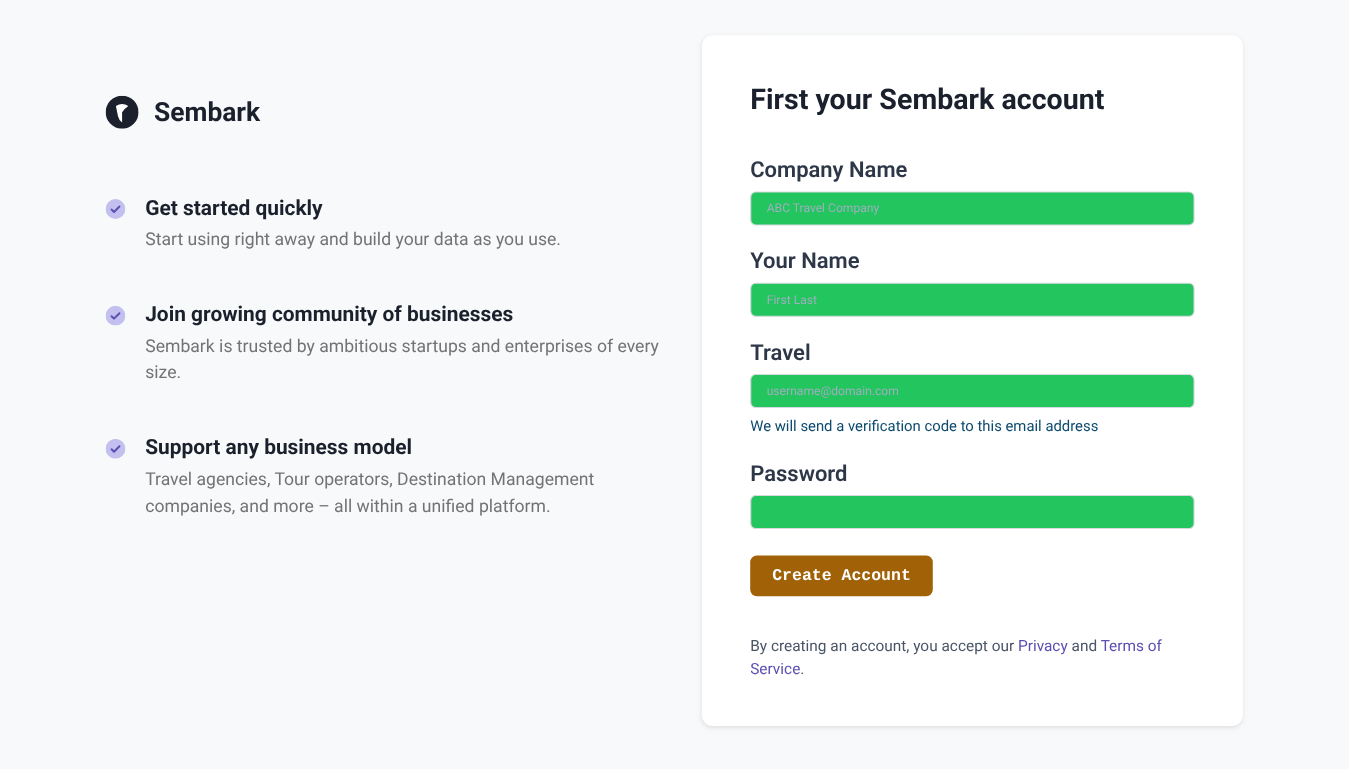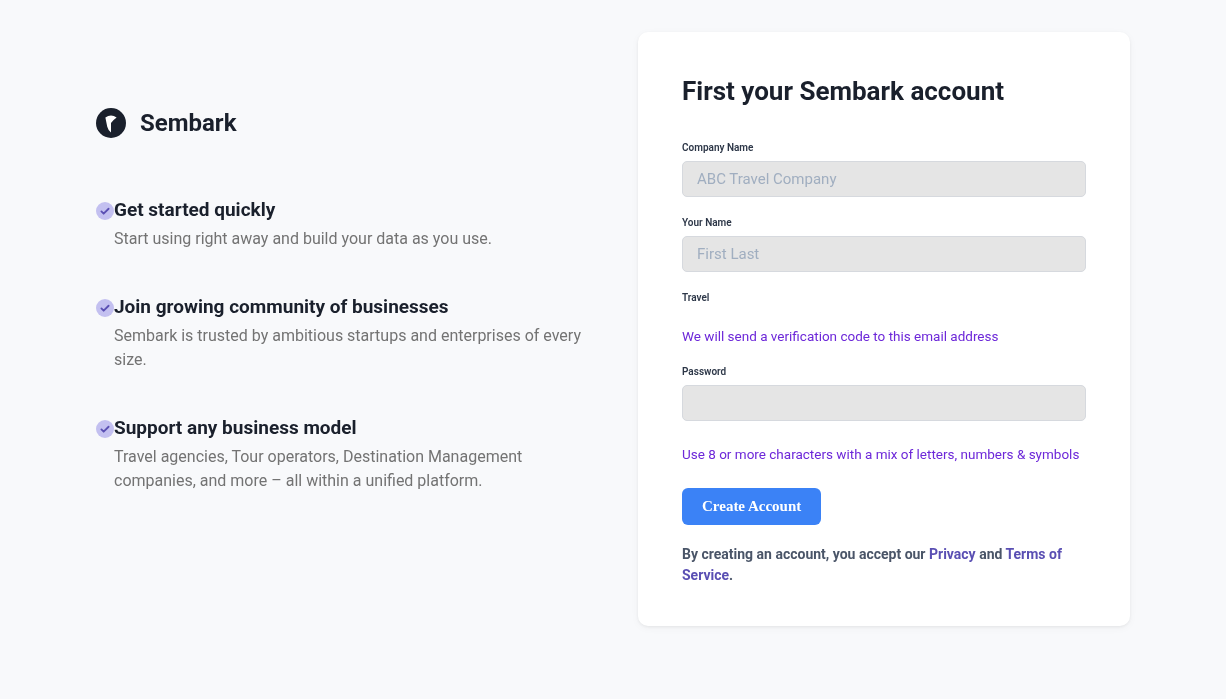--- a/index.html
+++ b/index.html
@@ -21,34 +21,34 @@
     }
     .left-panel {
       flex: 1;
       padding-top: 55px;
     }
     .brand {
       display: flex;
       align-items: center;
       gap: 14px;
       margin-bottom: 60px;
-      margin-top: 21px;
     }
     .brand-logo {
       width: 30px;
       height: 30px;
     }
     .brand-name {
       font-size: 24px;
       font-weight: 700;
       color: #1a202c;
     }
     .feature {
       display: flex;
       align-items: flex-start;
+      gap: 18px;
       margin-bottom: 44px;
     }
     .feature-icon {
       width: 18px;
       height: 18px;
       margin-top: 4px;
       flex-shrink: 0;
     }
     .feature-content {
       flex: 1;
@@ -75,62 +75,61 @@
       font-size: 26px;
       font-weight: 700;
       color: #1a202c;
       margin-bottom: 36px;
     }
     .form-group {
       margin-bottom: 20px;
     }
     .form-label {
       display: block;
-      font-size: 10px;
+      font-size: 20px;
       font-weight: 600;
       color: #2d3748;
       margin-bottom: 8px;
     }
     .form-input {
       width: 100%;
       padding: 8px 14px;
-      font-size: 15px;
+      font-size: 11px;
       border: 1px solid #d6d9de;
       border-radius: 5px;
       color: #2d3748;
-      background: #e5e5e5;
+      background: #22c55e;
       font-family: inherit;
     }
     .form-input::placeholder {
       color: #a0aec0;
     }
     .form-help {
       font-size: 13.5px;
-      color: #6d28d9;
-      margin-top: 24px;
+      color: #0c4a6e;
+      margin-top: 8px;
       line-height: 1.4;
     }
     .submit-button {
-      background: #3b82f6;
+      background: #a16207;
       color: #fff;
       border: none;
       padding: 10px 20px;
       font-size: 15px;
       font-weight: 600;
       border-radius: 6px;
       cursor: pointer;
-      font-family: Liberation Serif, serif;
+      font-family: Liberation Mono, monospace;
       margin-top: 4px;
     }
     .terms-text {
       font-size: 14px;
       color: #4a5568;
-      margin-top: 19px;
+      margin-top: 36px;
       line-height: 1.5;
-      font-weight: bold;
     }
     .terms-link {
       color: #5a4fb3;
       text-decoration: none;
       cursor: pointer;
     }
   </style>
 </head>
 <body>
 
@@ -194,27 +193,27 @@
       <input type="text" class="form-input" placeholder="ABC Travel Company" style="">
     </div>
 
     <div class="form-group">
       <label class="form-label">Your Name</label>
       <input type="text" class="form-input" placeholder="First Last" style="">
     </div>
 
     <div class="form-group">
       <label class="form-label">Travel</label>
+      <input type="email" class="form-input" placeholder="username@domain.com" style="">
       <div class="form-help">We will send a verification code to this email address</div>
     </div>
 
     <div class="form-group">
       <label class="form-label">Password</label>
       <input type="password" class="form-input" style="">
-      <div class="form-help">Use 8 or more characters with a mix of letters, numbers &amp; symbols</div>
     </div>
 
     <button class="submit-button">Create Account</button>
 
     <div class="terms-text">
       <span>By creating an account, you accept our </span><a class="terms-link">Privacy</a><span> and </span><a class="terms-link">Terms of Service</a><span>.</span>
     </div>
   </div>
 </div>
 

